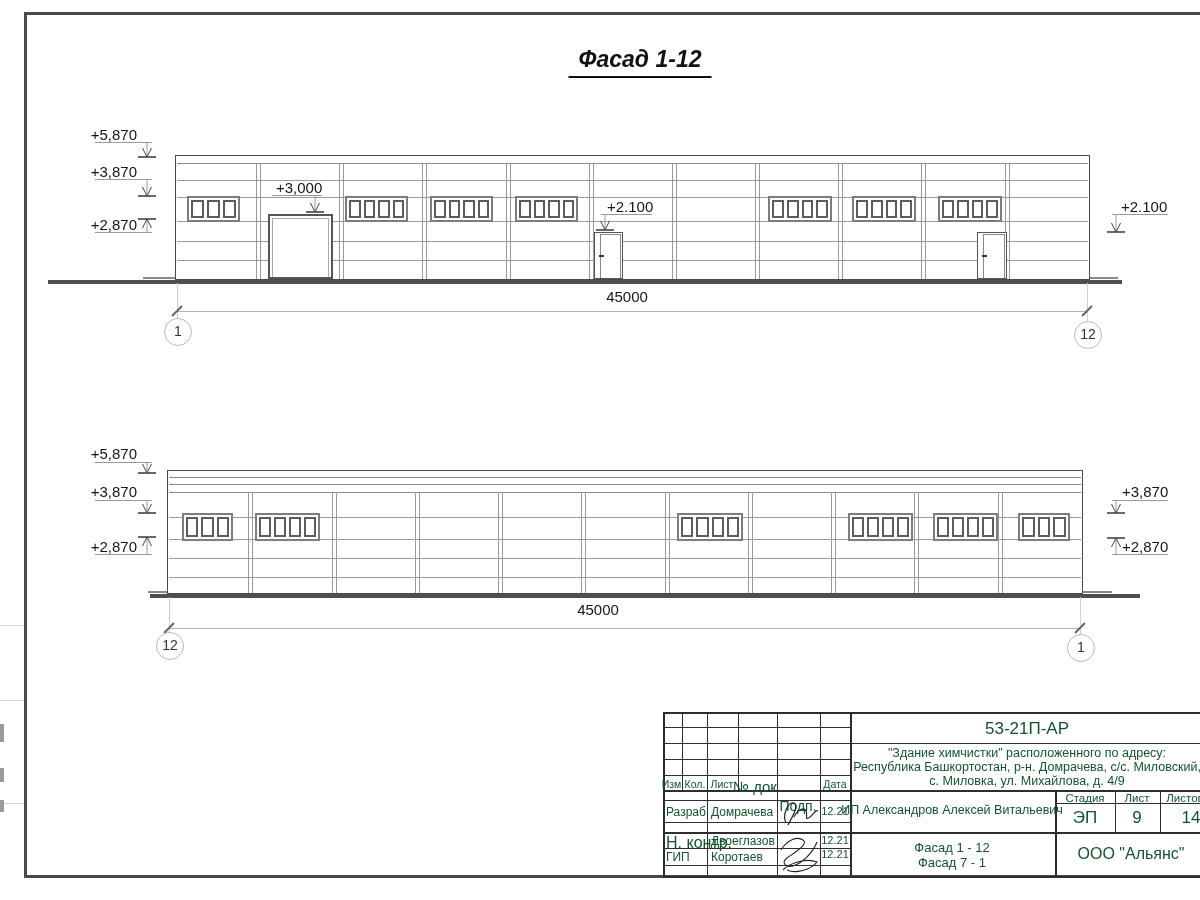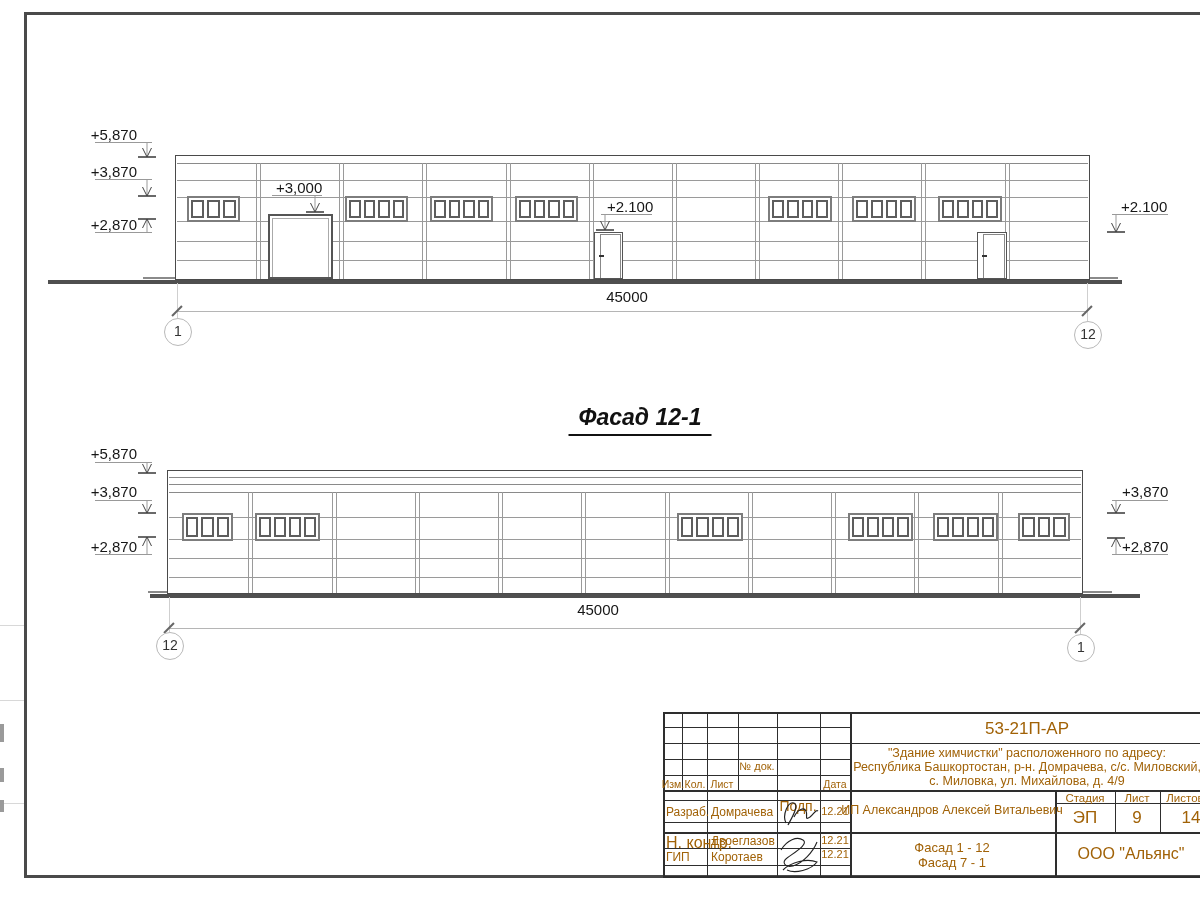--- a/index.html
+++ b/index.html
@@ -9,40 +9,40 @@
   .facade-title{position:absolute;transform:translateX(-50%);font-size:23px;font-weight:bold;
         font-style:italic;border-bottom:2px solid #111;padding:0 10px 3px 10px;white-space:nowrap;}
   .mark-label{position:absolute;font-size:15px;white-space:nowrap;color:#161616;}
   .dim-label{position:absolute;font-size:15px;color:#161616;transform:translateX(-50%);white-space:nowrap;}
   .bubble{position:absolute;width:26px;height:26px;border:1px solid #b9b9b9;border-radius:50%;
         background:#fff;font-size:14px;color:#333;text-align:center;line-height:25px;}
   .win{position:absolute;border:2px solid #7d7d7d;background:#fff;box-sizing:border-box;
         display:flex;gap:3px;padding:2px;}
   .pane{flex:1;border:2px solid #5d5d5d;background:#fff;box-sizing:border-box;}
   .tb-line{position:absolute;background:#2e2e2e;}
-  .tb-text{position:absolute;white-space:nowrap;color:#a16207;}
+  .tb-text{position:absolute;white-space:nowrap;color:#14532d;}
   .center{transform:translateX(-50%);text-align:center;}
   .sig-svg{position:absolute;overflow:visible;}
 </style>
 </head>
 <body>
 
 <div id="page">
 
   <div class="abs" style="left:24px;top:12px;width:1176px;height:2.5px;background:#4a4a4a;"></div>
   <div class="abs" style="left:24px;top:12px;width:2.5px;height:866px;background:#4a4a4a;"></div>
   <div class="abs" style="left:24px;top:875px;width:1176px;height:2.5px;background:#4a4a4a;"></div>
   <div class="abs" style="left:0;top:625px;width:24px;height:1px;background:#d8d8d8;"></div>
   <div class="abs" style="left:0;top:700px;width:24px;height:1px;background:#d8d8d8;"></div>
   <div class="abs" style="left:0;top:803px;width:24px;height:1px;background:#d8d8d8;"></div>
   <div class="abs" style="left:0;top:724px;width:4px;height:18px;background:#9a9a9a;"></div>
   <div class="abs" style="left:0;top:768px;width:4px;height:14px;background:#9a9a9a;"></div>
   <div class="abs" style="left:0;top:800px;width:4px;height:12px;background:#9a9a9a;"></div>
 
-  <div class="facade-title" style="left:640px;top:404px;">Фасад 12-1</div>
+  <div class="facade-title" style="left:640px;top:46px;">Фасад 1-12</div>
 
   <div id="drawing-layer" class="abs" style="left:0;top:0;width:1200px;height:900px;">
       <div style="position: absolute; left: 175px; top: 155px; width: 915px; height: 125px; border: 1.5px solid rgb(74, 74, 74); box-sizing: border-box; background: rgb(255, 255, 255);"></div>
       <div style="position: absolute; left: 177px; top: 163px; width: 911px; height: 1px; background: rgb(138, 138, 138);"></div>
       <div style="position: absolute; left: 177px; top: 180px; width: 911px; height: 1px; background: rgb(154, 154, 154);"></div>
       <div style="position: absolute; left: 177px; top: 197px; width: 911px; height: 1px; background: rgb(154, 154, 154);"></div>
       <div style="position: absolute; left: 177px; top: 221px; width: 911px; height: 1px; background: rgb(154, 154, 154);"></div>
       <div style="position: absolute; left: 177px; top: 241px; width: 911px; height: 1px; background: rgb(154, 154, 154);"></div>
       <div style="position: absolute; left: 177px; top: 260px; width: 911px; height: 1px; background: rgb(154, 154, 154);"></div>
       <div style="position: absolute; left: 256px; top: 163px; width: 1px; height: 116px; background: rgb(154, 154, 154);"></div>
@@ -307,21 +307,21 @@
     <div class="tb-line" style="left:663px;top:865px;width:187px;height:1px;"></div>
 
     <div class="tb-text center" style="left:1027px;top:719px;font-size:17px;">53-21П-АР</div>
     <div class="tb-text center" style="left:1027px;top:746px;font-size:12.5px;">"Здание химчистки" расположенного по адресу:</div>
     <div class="tb-text center" style="left:1027px;top:760px;font-size:12.5px;">Республика Башкортостан, р-н. Домрачева, с/с. Миловский,</div>
     <div class="tb-text center" style="left:1027px;top:774px;font-size:12.5px;">с. Миловка, ул. Михайлова, д. 4/9</div>
 
     <div class="tb-text center" style="left:673px;top:778px;font-size:10.5px;">Изм.</div>
     <div class="tb-text center" style="left:695px;top:778px;font-size:10.5px;">Кол.</div>
     <div class="tb-text center" style="left:722px;top:778px;font-size:10.5px;">Лист</div>
-    <div class="tb-text center" style="left:757px;top:760px;font-size:11px;">№ док.</div>
+    <div class="tb-text center" style="left:757px;top:778px;font-size:15px;">№ док.</div>
     <div class="tb-text center" style="left:798px;top:798px;font-size:14px;">Подп.</div>
     <div class="tb-text center" style="left:835px;top:778px;font-size:10.5px;">Дата</div>
 
     <div class="tb-text" style="left:666px;top:805px;font-size:12px;">Разраб.</div>
     <div class="tb-text" style="left:711px;top:805px;font-size:12px;">Домрачева</div>
     <div class="tb-text center" style="left:835px;top:805px;font-size:11px;">12.21</div>
     <div class="tb-text" style="left:666px;top:834px;font-size:16px;">Н. контр.</div>
     <div class="tb-text" style="left:711px;top:834px;font-size:12px;">Двоеглазов</div>
     <div class="tb-text center" style="left:835px;top:834px;font-size:11px;">12.21</div>
     <div class="tb-text" style="left:666px;top:850px;font-size:12px;">ГИП</div>

